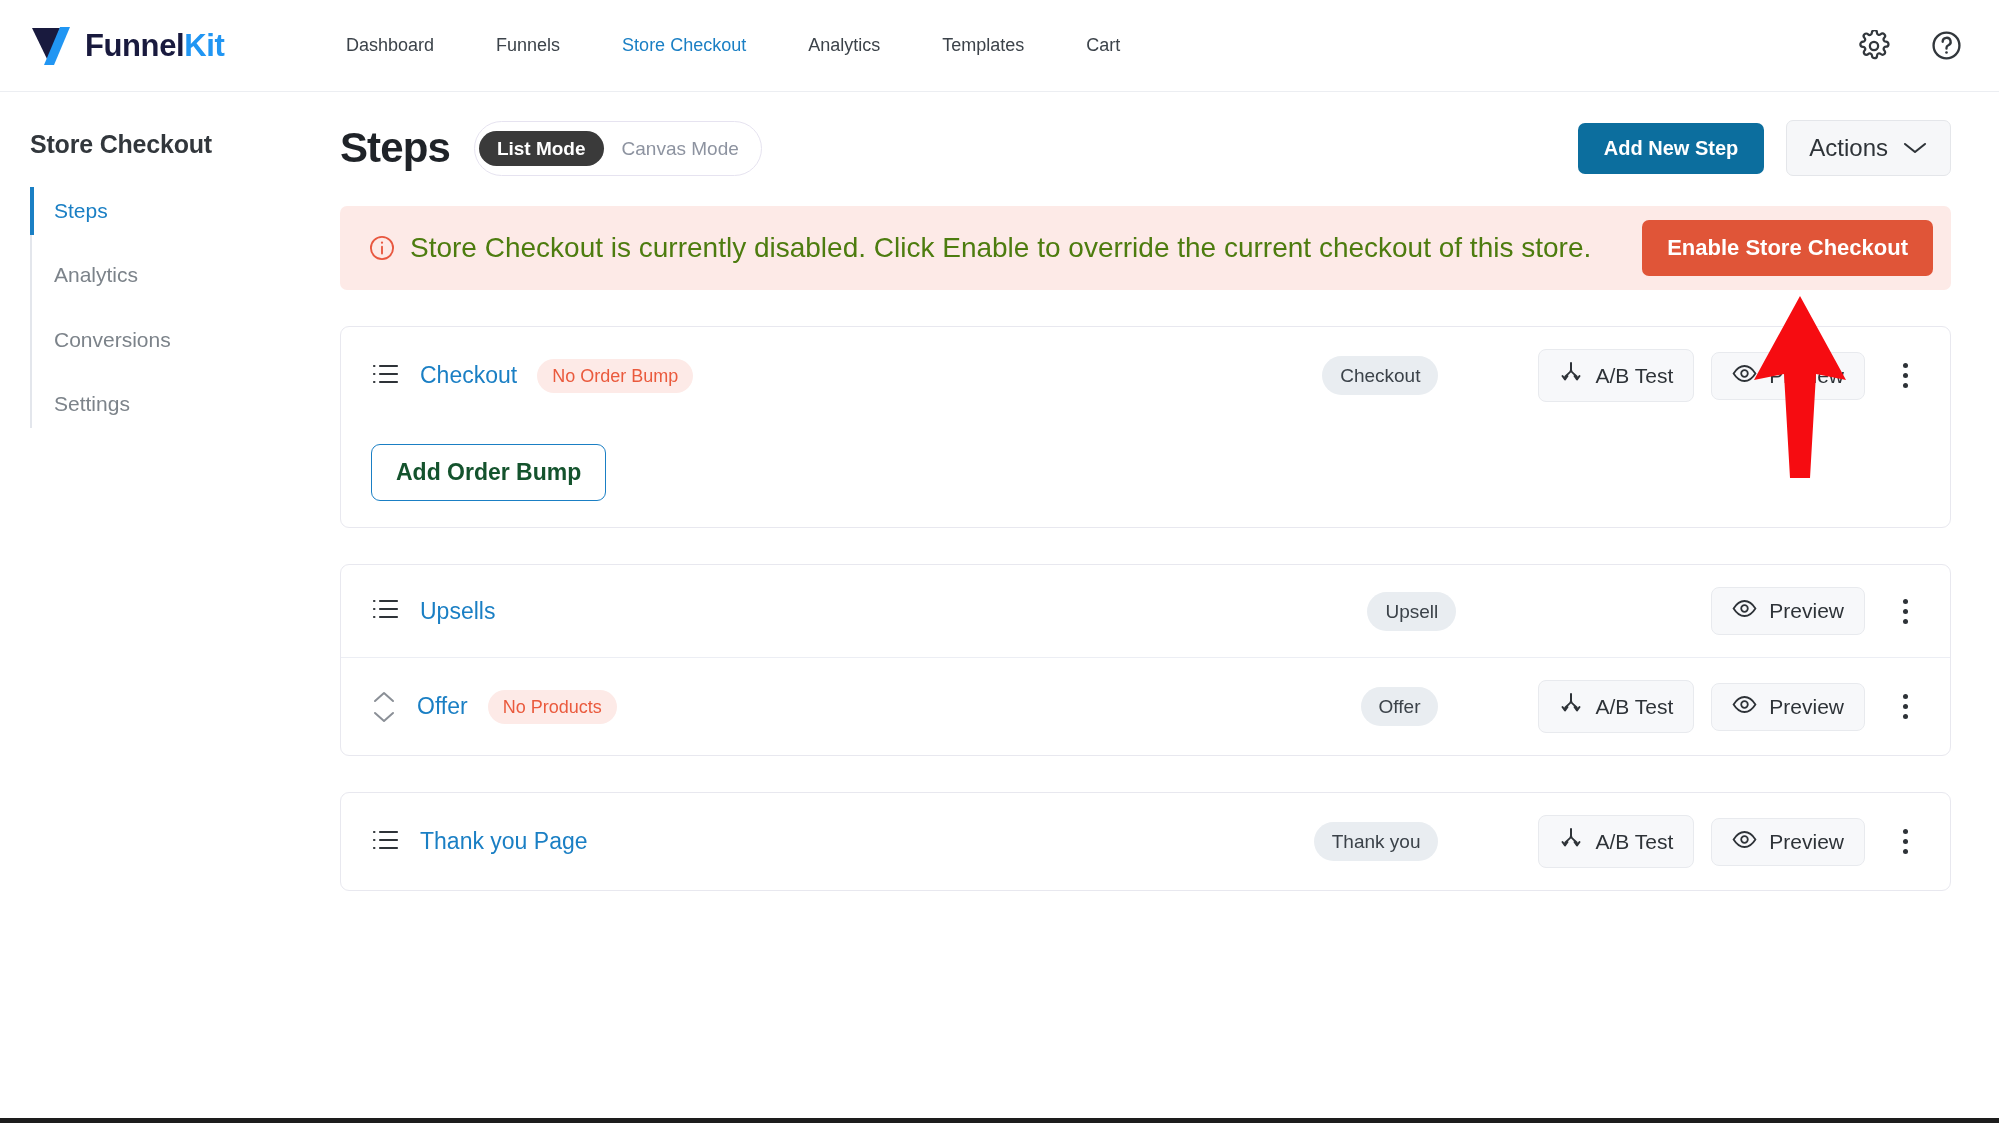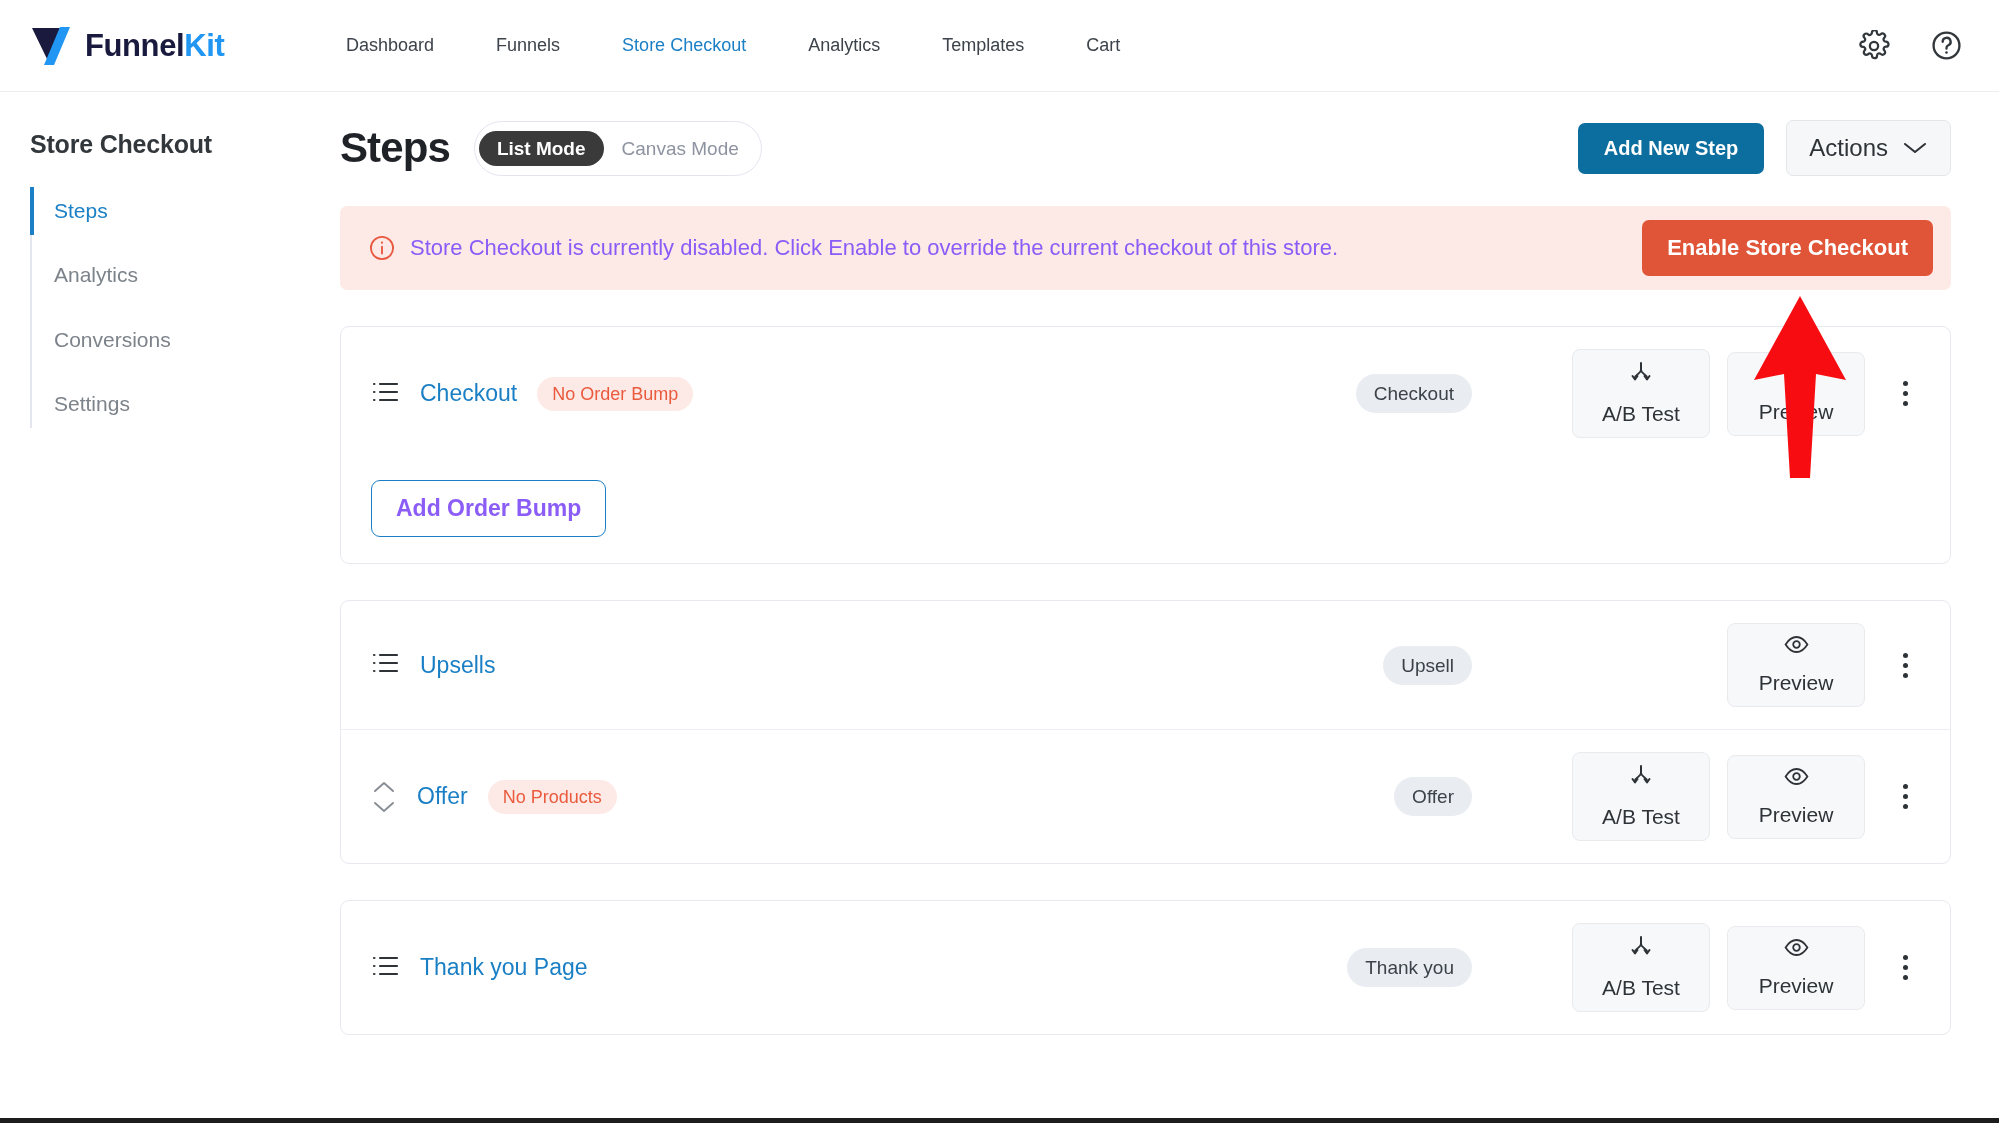--- a/index.html
+++ b/index.html
@@ -146,22 +146,22 @@
     background: #fdeae7;
     border-radius: 7px;
     display: flex;
     align-items: center;
     padding: 14px 18px 14px 28px;
     margin-bottom: 36px;
     min-height: 84px;
   }
   .notice-icon { flex: 0 0 auto; margin-right: 14px; display:flex; }
   .notice-text {
-    color: #8b5cf6;
-    font-size: 22px;
+    color: #4d7c0f;
+    font-size: 28px;
     line-height: 1.3;
   }
   .btn-enable {
     margin-left: auto;
     background: #e05538;
     color: #ffffff;
     font-size: 22px;
     font-weight: 700;
     border: none;
     border-radius: 7px;
@@ -221,36 +221,35 @@
     color: #2e3338;
     padding: 11px 20px;
     display: flex;
     align-items: center;
     gap: 12px;
     cursor: pointer;
     white-space: nowrap;
     min-width: 138px;
     justify-content: center;
     font-family: inherit;
-    flex-direction: column;
   }
   .ghost-spacer { width: 138px; }
   .kebab {
     width: 34px; height: 40px;
     display: flex; flex-direction: column;
     align-items: center; justify-content: center;
     gap: 5px; cursor: pointer; margin-left: 6px;
   }
   .kebab i { width: 5px; height: 5px; background: #2e3338; border-radius: 50%; display:block; }
 
   .card-foot { padding: 20px 28px 26px 30px; }
   .btn-outline {
     background: #ffffff;
     border: 1.5px solid #1a7fc4;
-    color: #8b5cf6;
+    color: #14532d;
     font-size: 23px;
     font-weight: 700;
     border-radius: 9px;
     padding: 14px 24px;
     cursor: pointer;
     white-space: nowrap;
     font-family: inherit;
   }
 
   .sort-handle { display: flex; flex-direction: column; align-items: center; gap: 6px; cursor: grab; width: 26px; }

